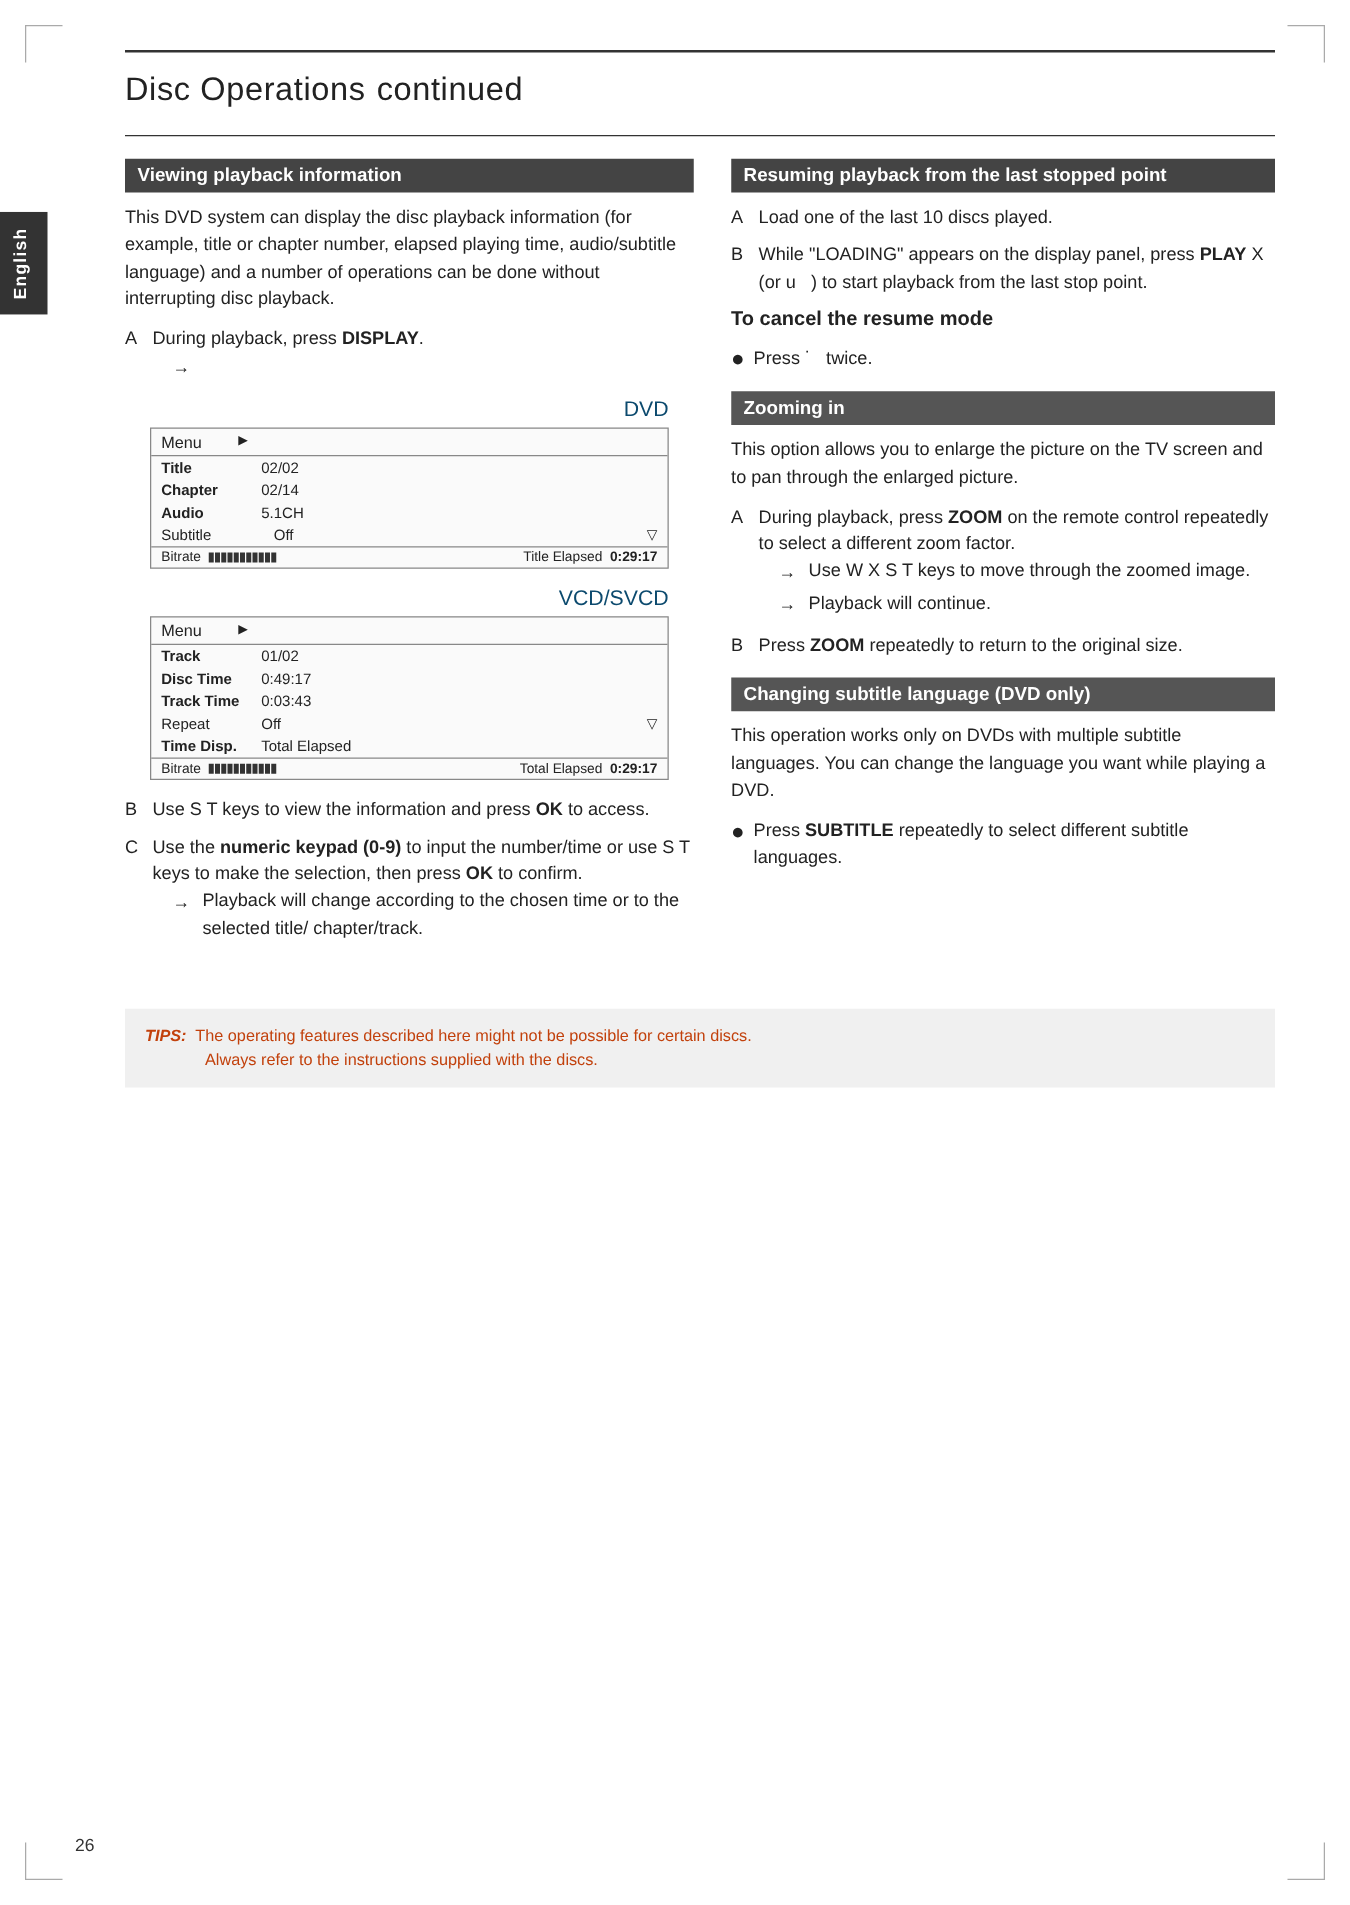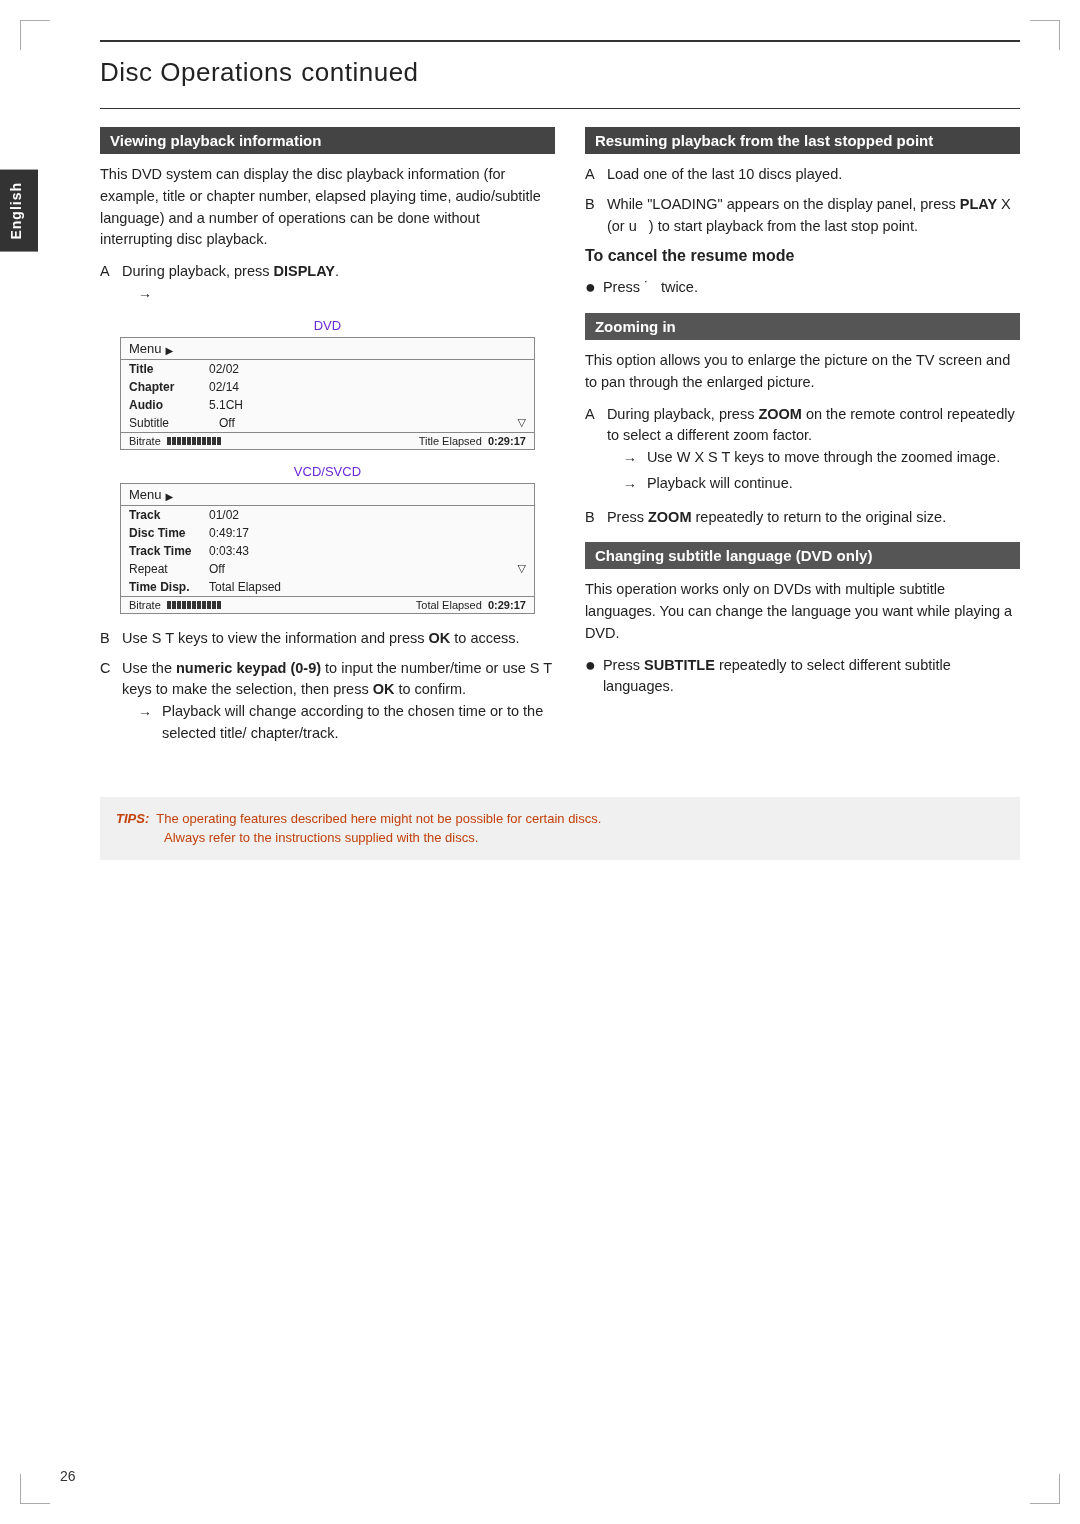--- a/index.html
+++ b/index.html
@@ -128,37 +128,38 @@
       min-width: 20px;
       margin-right: 4px;
       font-size: 14px;
     }
 
     
     .dvd-menu-container {
       margin: 10px 20px 14px 20px;
     }
     .dvd-menu-label {
-      font-size: 13px;
-      text-align: center;
+      font-size: 17px;
+      text-align: right;
       margin-bottom: 4px;
-      color: #6d28d9;
+      color: #0c4a6e;
     }
     .dvd-menu-table {
       width: 100%;
       border: 1px solid #888;
       border-collapse: collapse;
       font-size: 13px;
       background: #fafafa;
     }
     .dvd-menu-table .menu-header-row {
       display: flex;
-      align-items: flex-end;
+      align-items: flex-start;
       border-bottom: 1px solid #888;
       padding: 3px 8px;
+      gap: 25px;
     }
     .dvd-menu-table .menu-header-row .menu-text {
       font-weight: normal;
       font-size: 13px;
     }
     .dvd-menu-table .menu-header-row .play-icon {
       margin-left: 4px;
       font-size: 10px;
     }
     .menu-row {

